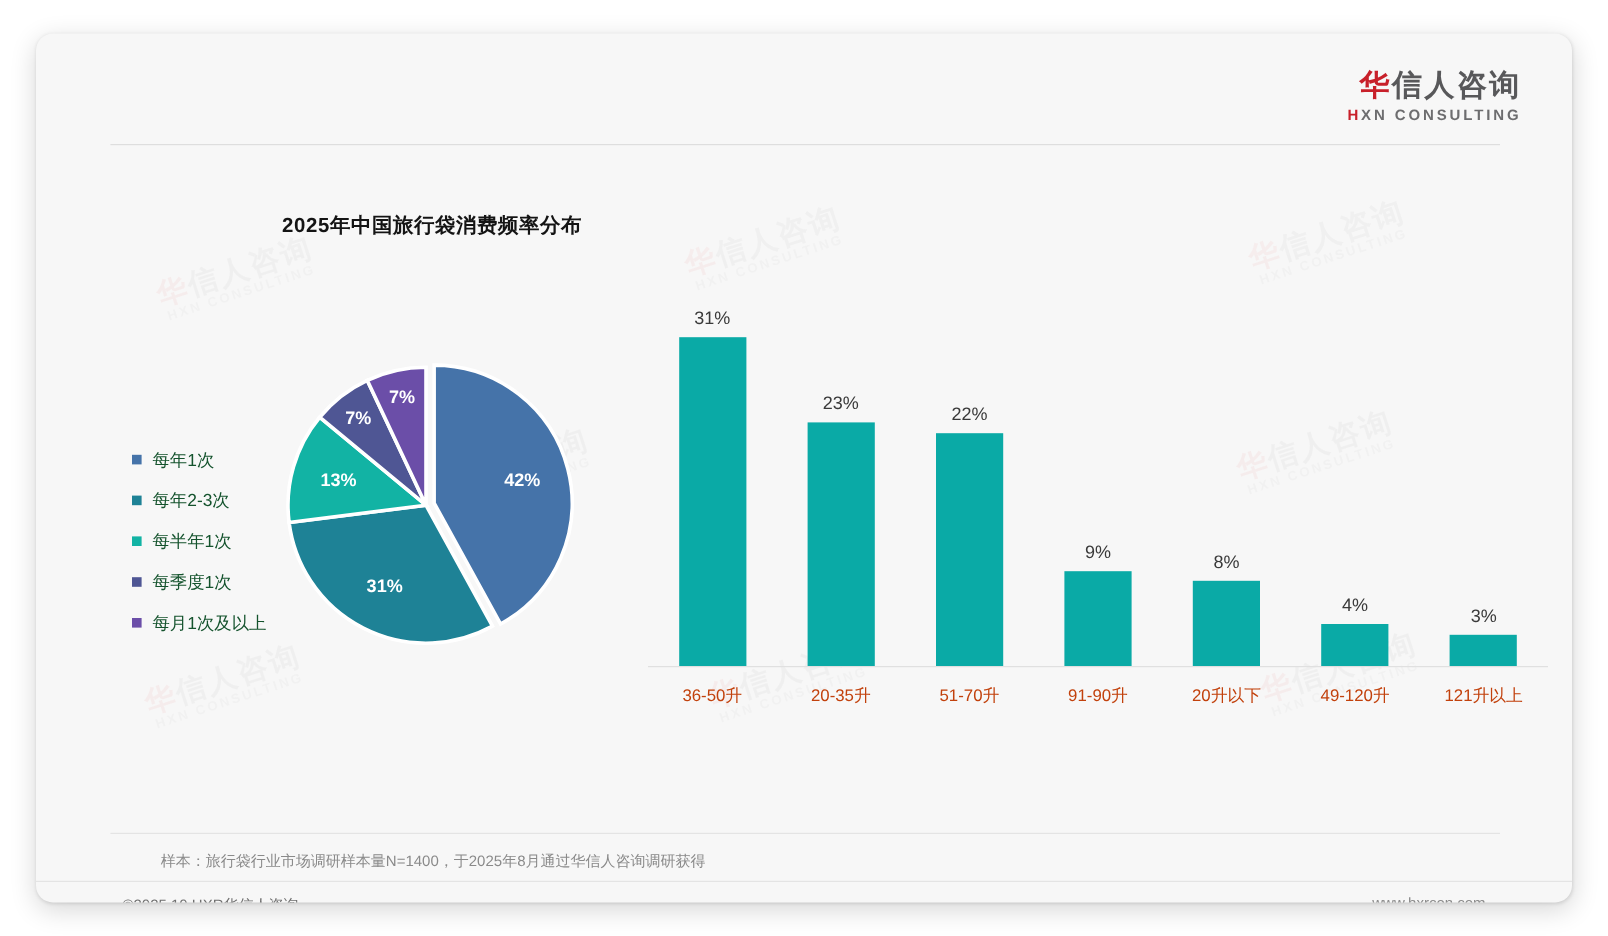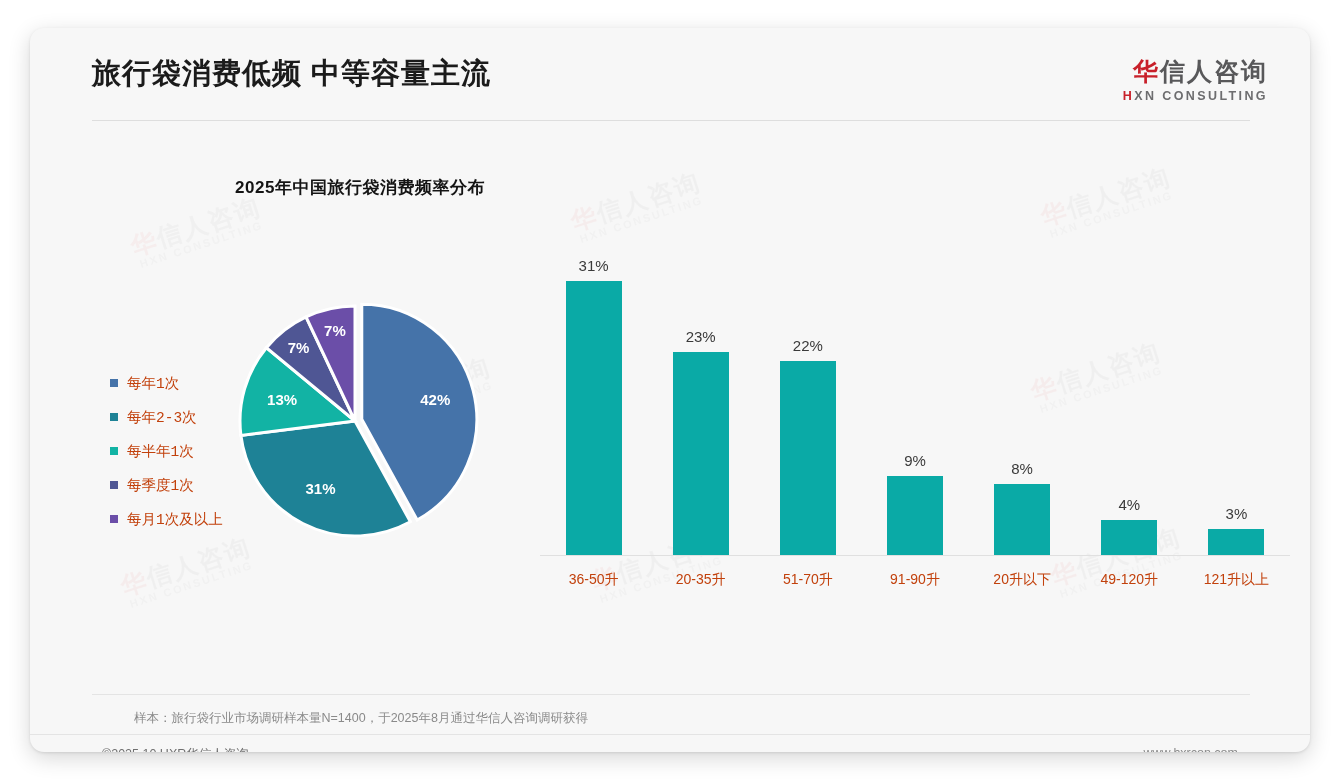--- a/index.html
+++ b/index.html
@@ -141,23 +141,22 @@
     height: 34px;
   }
   .legend-swatch {
     width: 8px;
     height: 8px;
     margin-right: 9px;
     flex: 0 0 auto;
   }
   .legend-text {
     font-size: 14.5px;
-    color: #c2410c;
+    color: #14532d;
     white-space: nowrap;
-    font-family: Liberation Mono, monospace;
   }
 
   
   #bar-panel { left: 640px; top: 148px; width: 620px; height: 470px; }
   #bar-panel .panel-title { width: 600px; }
 
   .bar-area {
     position: absolute;
     left: -140px;
     top: 70px;
@@ -288,21 +287,20 @@
       <div class="wm-cn"><i>华</i><span>信人咨询</span></div>
       <div class="wm-en">HXN CONSULTING</div>
     </div>
     <div class="wm" style="left:1020px; top:515px;">
       <div class="wm-cn"><i>华</i><span>信人咨询</span></div>
       <div class="wm-en">HXN CONSULTING</div>
     </div>
   </div>
 
   <div class="header">
-    <div class="title">旅行袋消费低频 中等容量主流</div>
     <div class="logo">
       <div class="logo-cn"><i>华</i><span>信人咨询</span></div>
       <div class="logo-en"><i>H</i><span>XN CONSULTING</span></div>
     </div>
     <div class="header-rule"></div>
   </div>
 
   <div class="panel" id="pie-panel">
     <div class="panel-title">2025年中国旅行袋消费频率分布</div>
 

